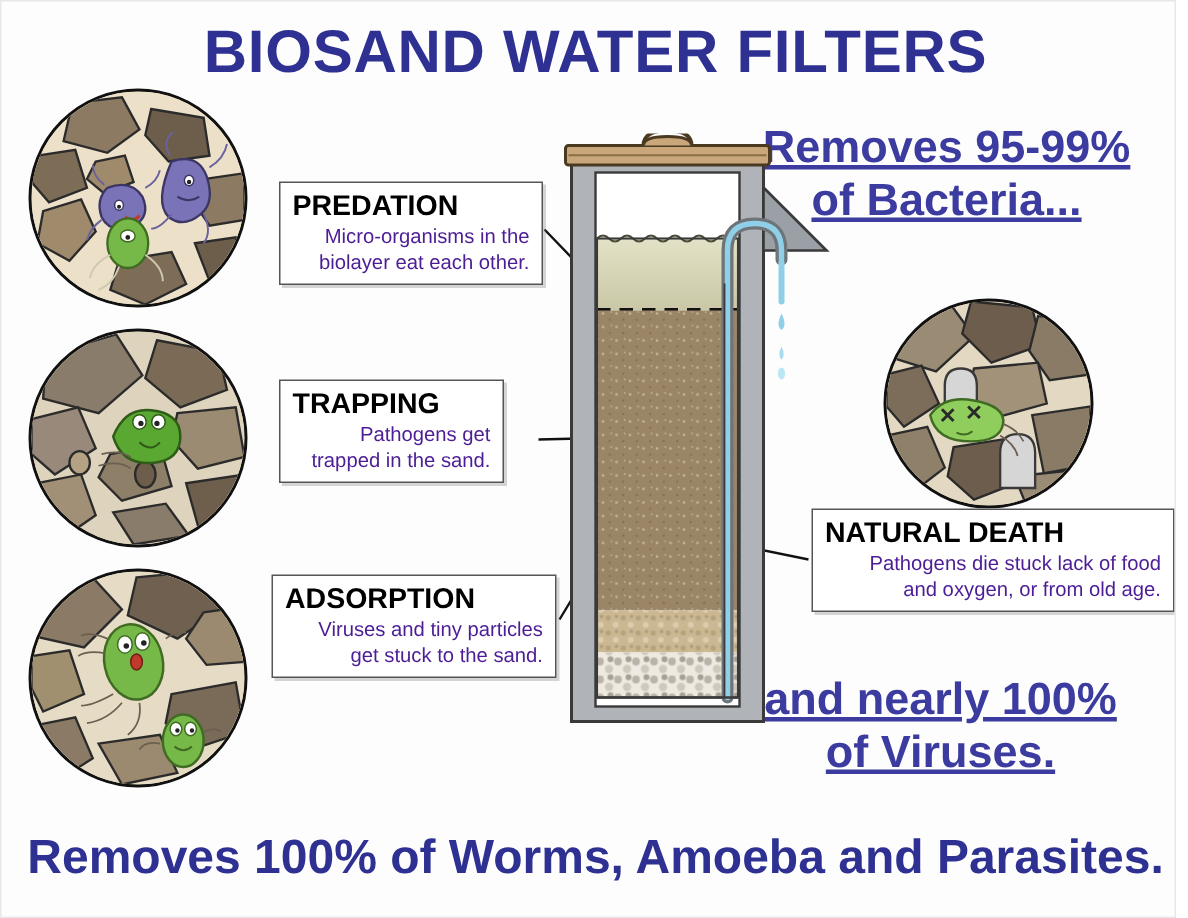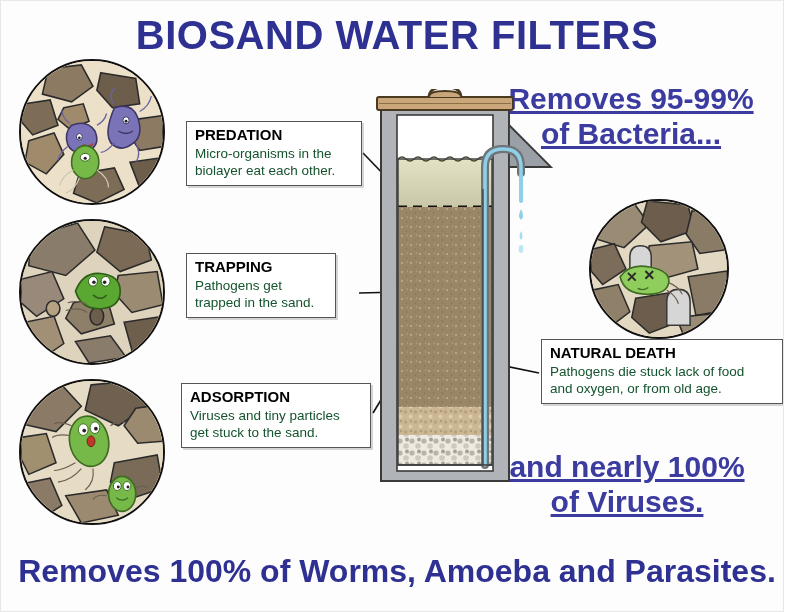--- a/index.html
+++ b/index.html
@@ -61,31 +61,32 @@
   .callout {
     position: absolute;
     background: #ffffff;
     border: 1.5px solid #555;
     box-shadow: 2px 2px 0 rgba(120,120,120,0.30);
     padding: 5px 8px 6px 8px;
     box-sizing: border-box;
     z-index: 6;
   }
   .callout .hd {
-    font-size: 15px;
+    font-size: 19px;
     font-weight: bold;
     color: #000;
     line-height: 1.12;
     margin-bottom: 1px;
     white-space: nowrap;
   }
   .callout .bd {
     font-size: 13.5px;
-    color: #14532d;
+    color: #4c1d95;
     line-height: 1.26;
+    text-align: right;
   }
   #box-predation      { left: 185px; top: 120px;  width: 176px; }
   #box-trapping       { left: 185px; top: 252px;  width: 150px; }
   #box-adsorption     { left: 180px; top: 382px;  width: 190px; }
   #box-natural-death  { left: 540px; top: 338px;  width: 242px; }
 
   
   #leaders { position: absolute; left: 0; top: 0; width: 792px; height: 612px; z-index: 4; }
 
   

